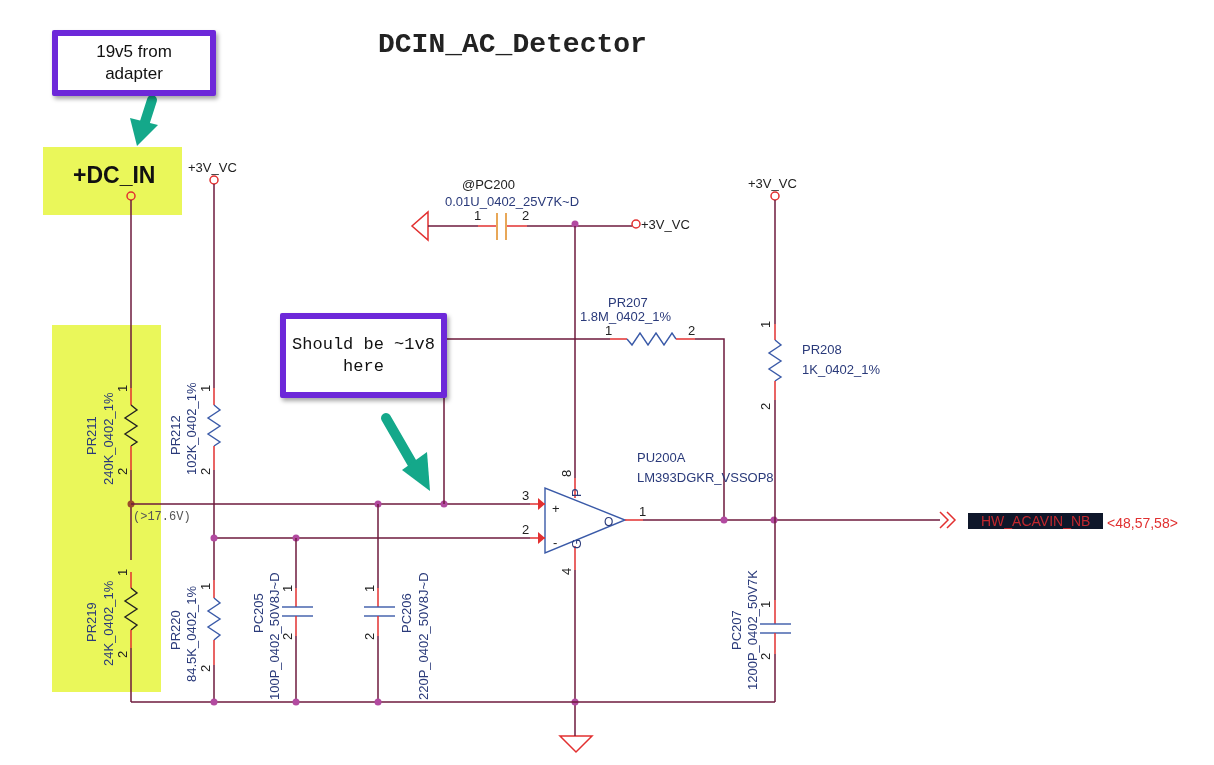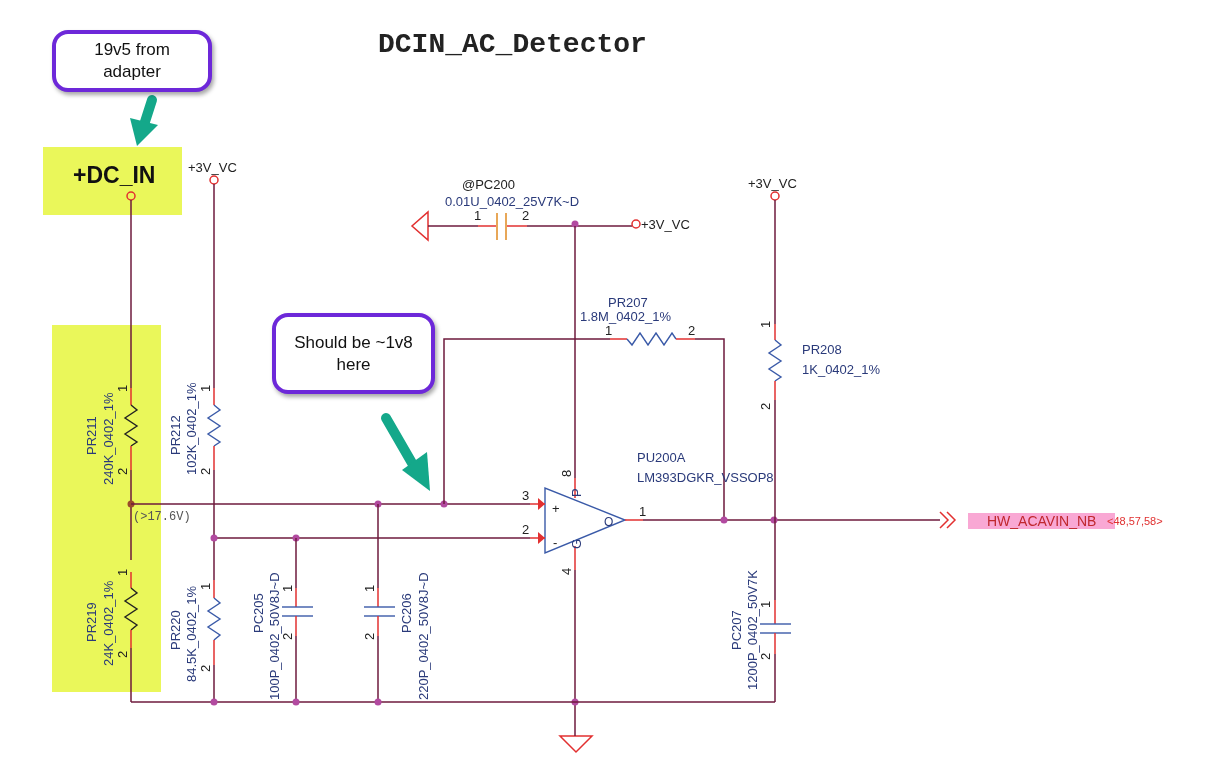--- a/index.html
+++ b/index.html
@@ -8,24 +8,24 @@
   .title { font-family:"Liberation Mono", monospace; font-weight:bold; font-size:28px; fill:#222; }
   .lbl { font-family:"Liberation Sans", sans-serif; font-size:13px; fill:#2a3a7a; }
   .lbl-dark { font-family:"Liberation Sans", sans-serif; font-size:13px; fill:#222; }
   .pin { font-family:"Liberation Sans", sans-serif; font-size:13px; fill:#222; }
   .mono { font-family:"Liberation Mono", monospace; font-size:12px; fill:#555; }
   .wire { stroke:#6e1a3c; stroke-width:1.5; fill:none; }
   .red { stroke:#e23030; stroke-width:1.5; fill:none; }
   .blue { stroke:#3a5aa8; stroke-width:1.4; fill:none; }
   .orange { stroke:#e08a20; stroke-width:1.5; fill:none; }
   .dot { fill:#b24aa0; }
-  .callout { position:absolute; background:#fff; border:4px solid #6d28d9; border-radius:16px; box-shadow:2px 3px 4px rgba(0,0,0,0.35); font-family:"Liberation Sans", sans-serif; font-size:17px; color:#111; text-align:center; line-height:22px; display:flex; align-items:center; justify-content:center; }
+  .callout { position:absolute; background:#fff; border:6px solid #6d28d9; border-radius:2px; box-shadow:2px 3px 4px rgba(0,0,0,0.35); font-family:"Liberation Sans", sans-serif; font-size:17px; color:#111; text-align:center; line-height:22px; display:flex; align-items:center; justify-content:center; }
   .hl { position:absolute; background:#eaf75a; }
-  .netlabel { position:absolute; font-family:"Liberation Sans", sans-serif; font-size:14px; color:#c0282e; background:#f9a8d4; padding:0 19px; }
-  .xref { position:absolute; font-family:"Liberation Sans", sans-serif; font-size:11px; color:#e03030;text-align:center; }
+  .netlabel { position:absolute; font-family:"Liberation Sans", sans-serif; font-size:14px; color:#c0282e; background:#0f172a; padding:0 13px; }
+  .xref { position:absolute; font-family:"Liberation Sans", sans-serif; font-size:14px; color:#e03030;text-align:center; }
   .dcin { position:absolute; font-family:"Liberation Sans", sans-serif; font-weight:bold; font-size:23px; color:#111; }
 </style>
 </head>
 <body>
 
 <div class="hl" style="left:43px;top:147px;width:139px;height:68px;"></div>
 <div class="hl" style="left:52px;top:325px;width:109px;height:367px;"></div>
 
 <svg width="1214" height="765" viewBox="0 0 1214 765">
 
@@ -230,18 +230,18 @@
   <circle cx="214" cy="702" r="3.5" class="dot"></circle>
   <circle cx="296" cy="702" r="3.5" class="dot"></circle>
   <circle cx="378" cy="702" r="3.5" class="dot"></circle>
 </svg>
 
 <div class="dcin" style="left:73px;top:162px;">+DC_IN</div>
 
 <div class="callout" style="left:52px;top:30px;width:152px;height:54px;">
   <div><span>19v5 from</span><br><span>adapter</span></div>
 </div>
-<div class="callout" style="left:272px;top:313px;width:155px;height:73px;">
+<div class="callout" style="left:280px;top:313px;width:155px;height:73px;font-family:Liberation Mono, monospace;">
   <div><span>Should be ~1v8</span><br><span>here</span></div>
 </div>
 
 <div class="netlabel" style="left:968px;top:513px;">HW_ACAVIN_NB</div>
 <div class="xref" style="left:1107px;top:515px;">&lt;48,57,58&gt;</div>
 
 </body></html>

